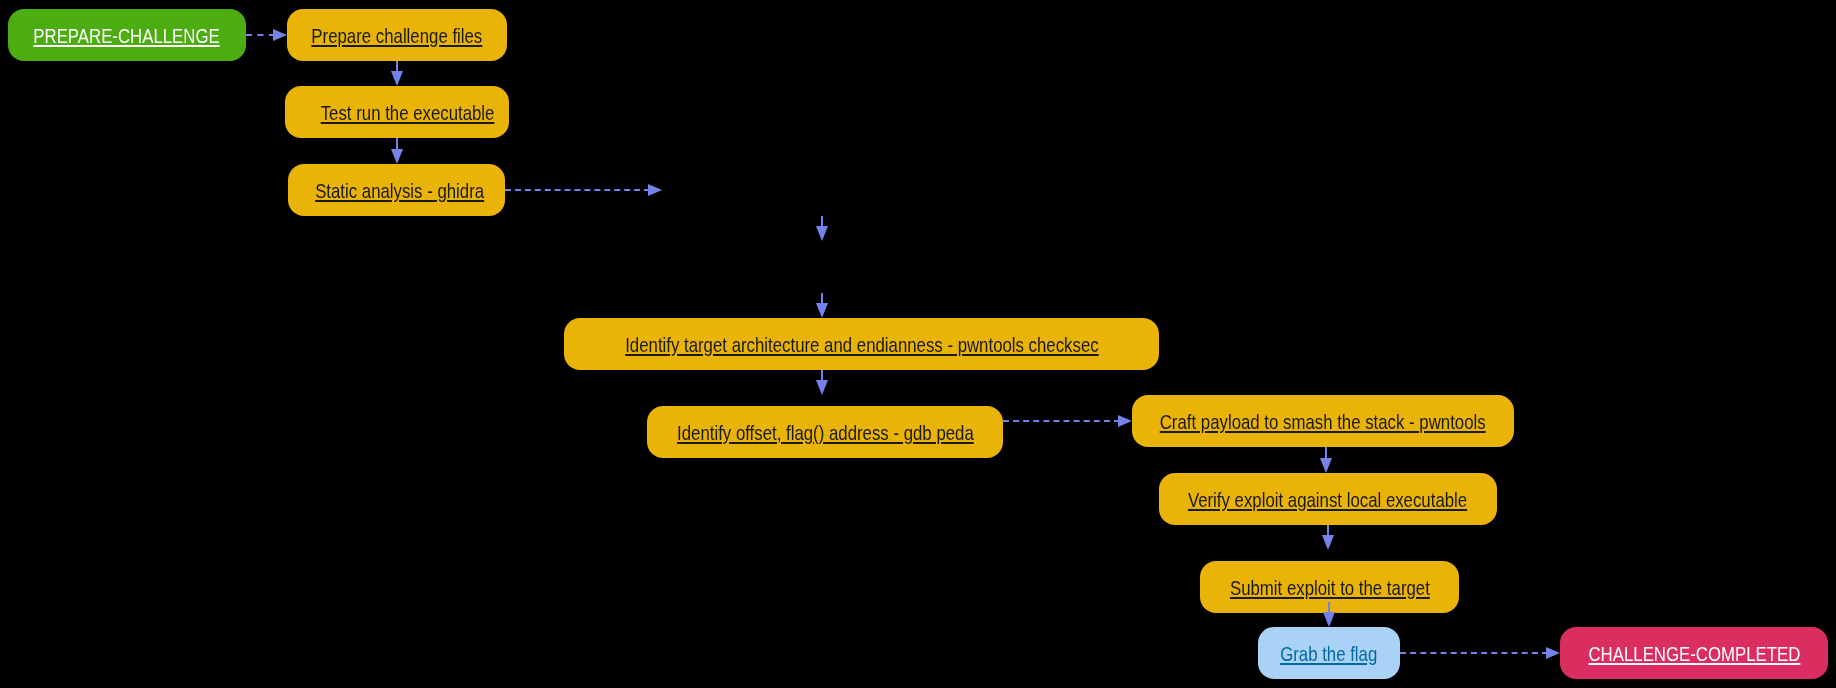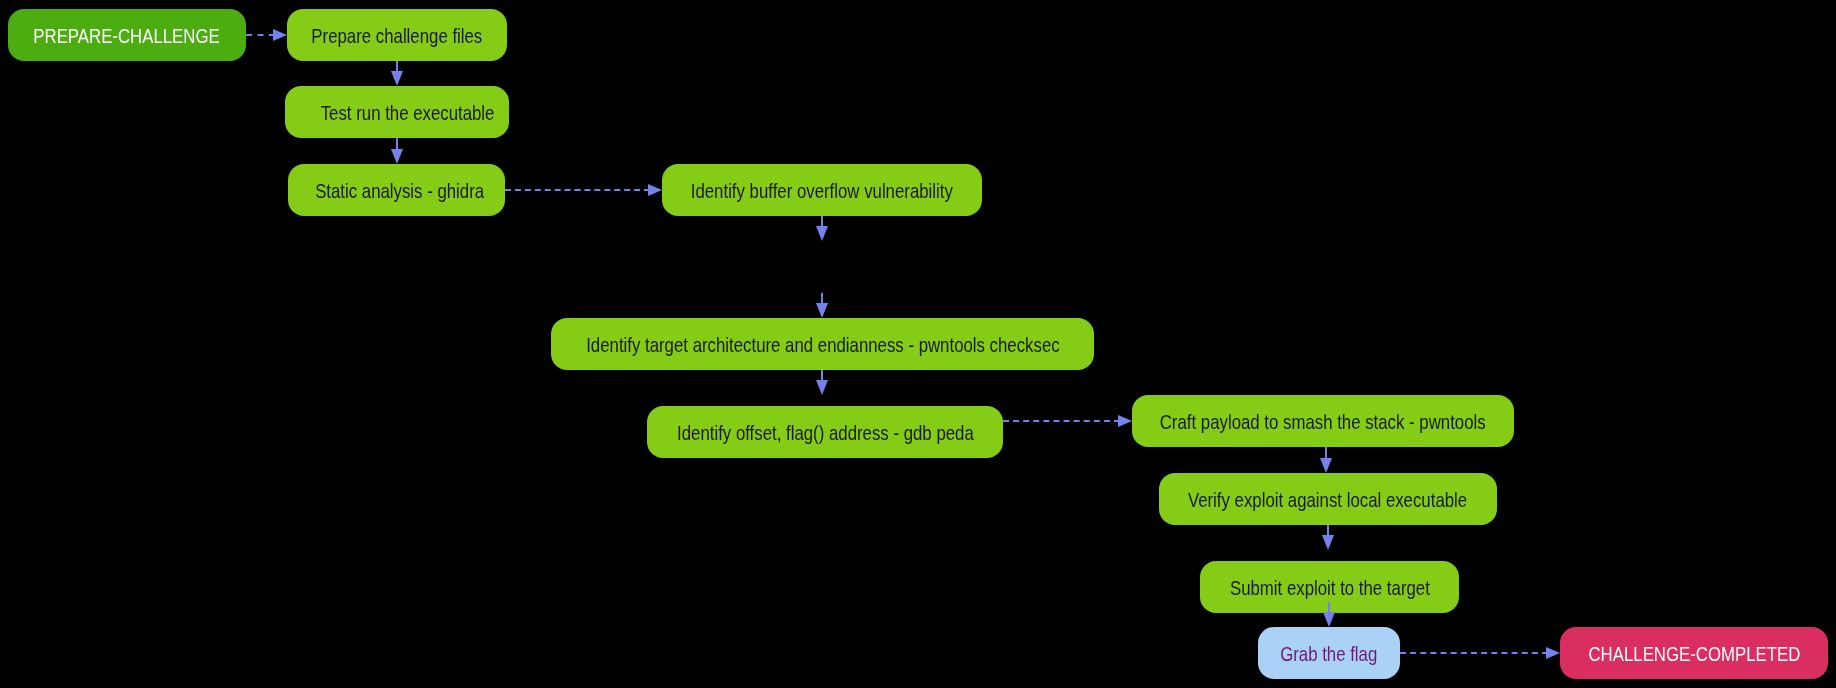--- a/index.html
+++ b/index.html
@@ -16,32 +16,33 @@
     font-family: "Liberation Sans", "DejaVu Sans", sans-serif;
   }
   .node {
     position: absolute;
     height: 52px;
     border-radius: 16px;
     display: flex;
     align-items: center;
     justify-content: center;
     box-sizing: border-box;
+    text-decoration: underline;
   }
   .node span {
     display: inline-block;
     white-space: nowrap;
     font-size: 21px;
     transform: scaleX(0.80);
     transform-origin: center center;
     line-height: 1;
   }
   .node-start   { background: #4cad11; color: #ffffff; }
-  .node-task    { background: #84cc16; color: #1a1a1a; }
-  .node-final   { background: #aad2f7; color: #701a75; }
+  .node-task    { background: #eab308; color: #1a1a1a; }
+  .node-final   { background: #aad2f7; color: #0369a1; }
   .node-end     { background: #db2e60; color: #ffffff; }
 
   
   .varrow {
     position: absolute;
     width: 14px;
   }
   .varrow .stem {
     position: absolute;
     left: 6px;
@@ -95,24 +96,21 @@
   </div>
   <div class="node node-task" style="left:287px; top:9px; width:220px;">
     <span>Prepare challenge files</span>
   </div>
   <div class="node node-task" style="left:285px; top:86px; width:224px;padding-left:21px;">
     <span>Test run the executable</span>
   </div>
   <div class="node node-task" style="left:288px; top:164px; width:217px;justify-content:flex-end;">
     <span>Static analysis - ghidra</span>
   </div>
-  <div class="node node-task" style="left:662px; top:164px; width:320px;">
-    <span>Identify buffer overflow vulnerability</span>
-  </div>
-  <div class="node node-task" style="left:551px; top:318px; width:543px;text-align:right;">
+  <div class="node node-task" style="left:564px; top:318px; width:595px;text-align:right;">
     <span>Identify target architecture and endianness - pwntools checksec</span>
   </div>
   <div class="node node-task" style="left:647px; top:395px; width:356px;margin-top:11px;">
     <span>Identify offset, flag() address - gdb peda</span>
   </div>
   <div class="node node-task" style="left:1132px; top:395px; width:382px;text-align:center;">
     <span>Craft payload to smash the stack - pwntools</span>
   </div>
   <div class="node node-task" style="left:1159px; top:473px; width:338px;text-align:center;">
     <span>Verify exploit against local executable</span>

